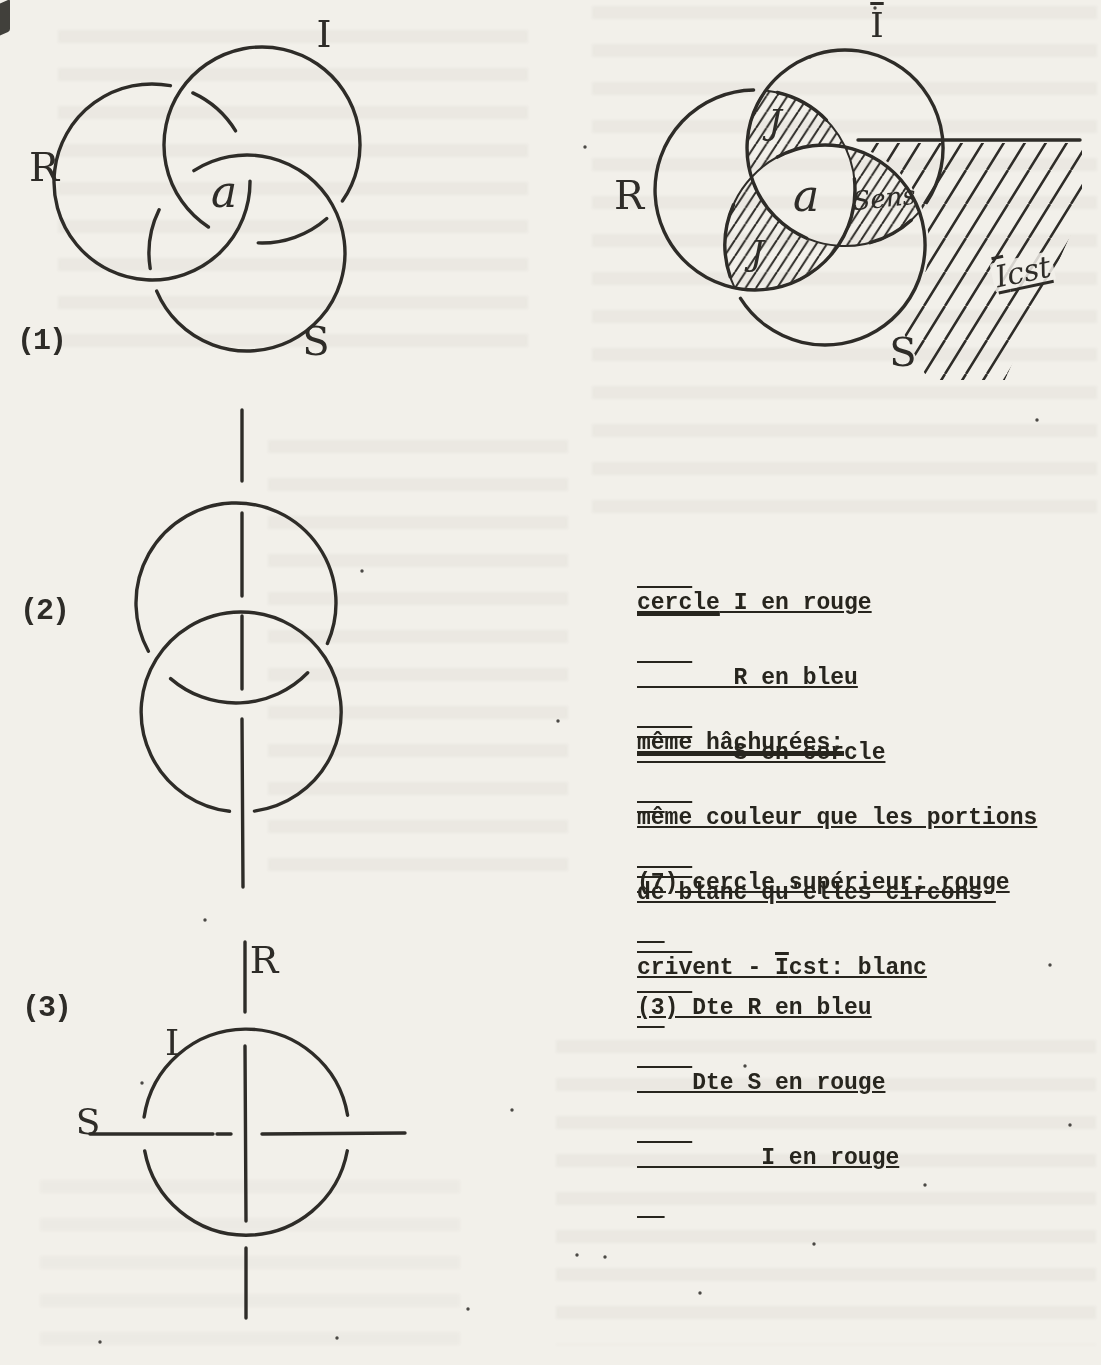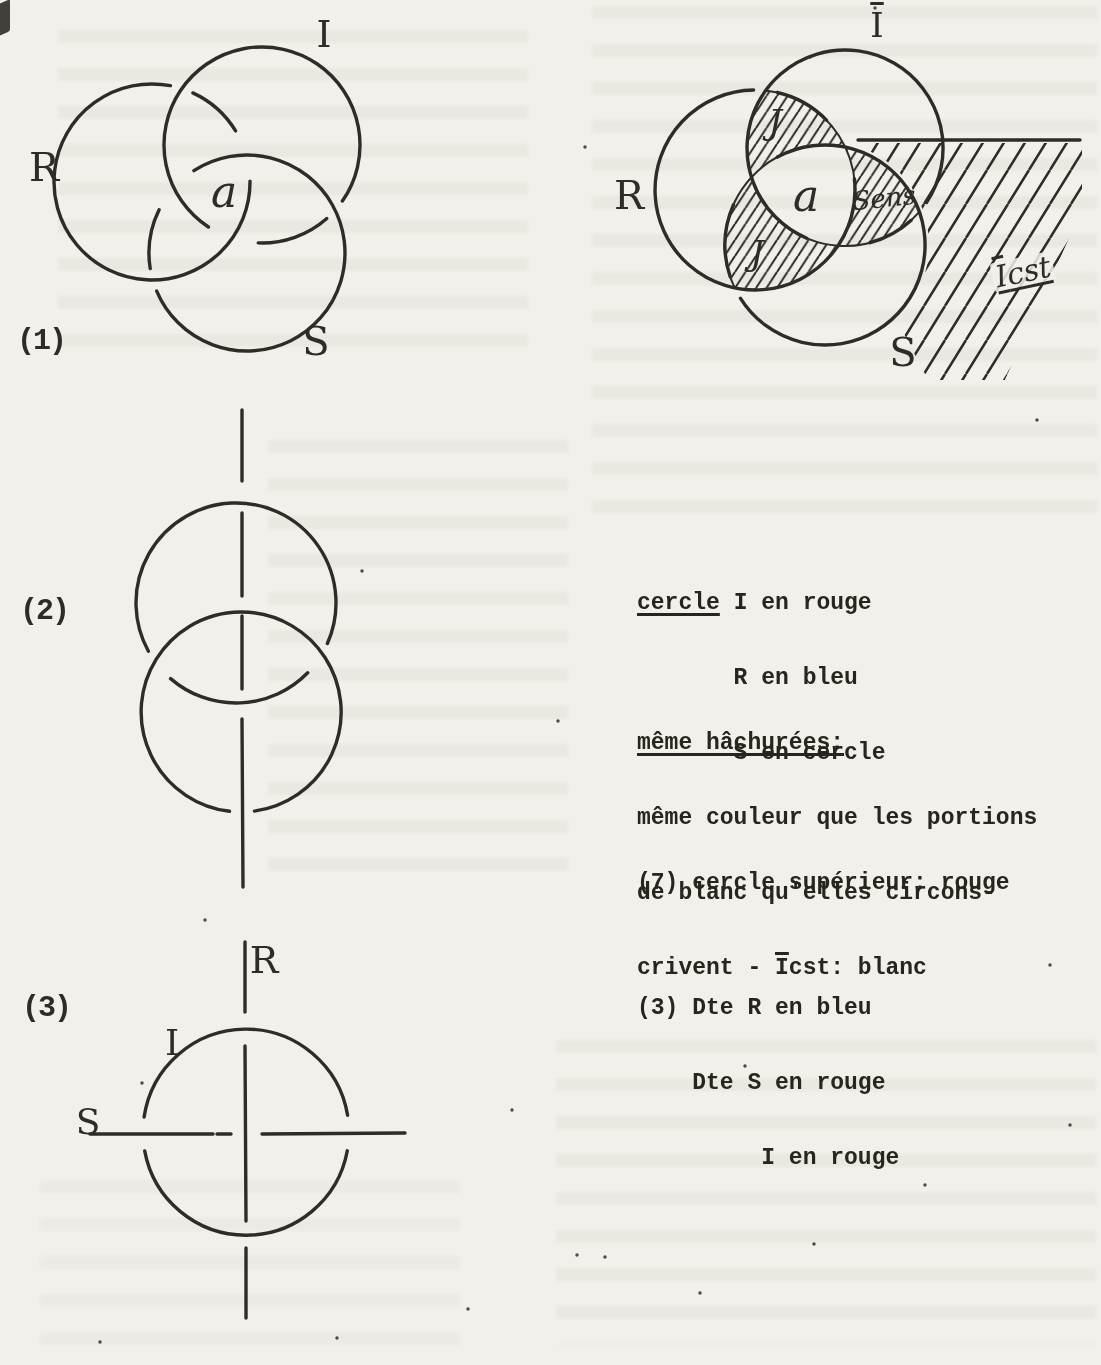--- a/index.html
+++ b/index.html
@@ -18,21 +18,21 @@
     transform:translate(-50%,-50%);
     font-family:"DejaVu Serif",serif;line-height:1;white-space:nowrap;
   }
   .it{font-style:italic;}
   .num{font-family:"Liberation Mono",monospace;font-weight:700;letter-spacing:-2px;}
   .rot1{transform:translate(-50%,-50%) rotate(-6deg);}
   .rot2{transform:translate(-50%,-50%) rotate(-12deg);}
   .legend{
     position:absolute;left:637px;color:#27251e;
     font-family:"Liberation Mono",monospace;font-weight:700;
-    font-size:23px;line-height:25px;white-space:pre;
+    font-size:23px;line-height:25px;white-space:pre;text-decoration:underline;
   }
   .u{text-decoration:underline;text-decoration-thickness:2.5px;text-underline-offset:4px;}
   .ov{text-decoration:overline;text-decoration-thickness:2.5px;}
   .icst-bg{background:rgba(242,240,234,.85);padding:0 3px;border-radius:3px;}
   .corner-mark{
     position:absolute;left:-3px;top:2px;width:13px;height:32px;
     background:var(--ink,#2e2c28);transform:skewY(-24deg);border-radius:2px;opacity:.9;
   }
   svg{position:absolute;left:0;top:0;}
 </style>

